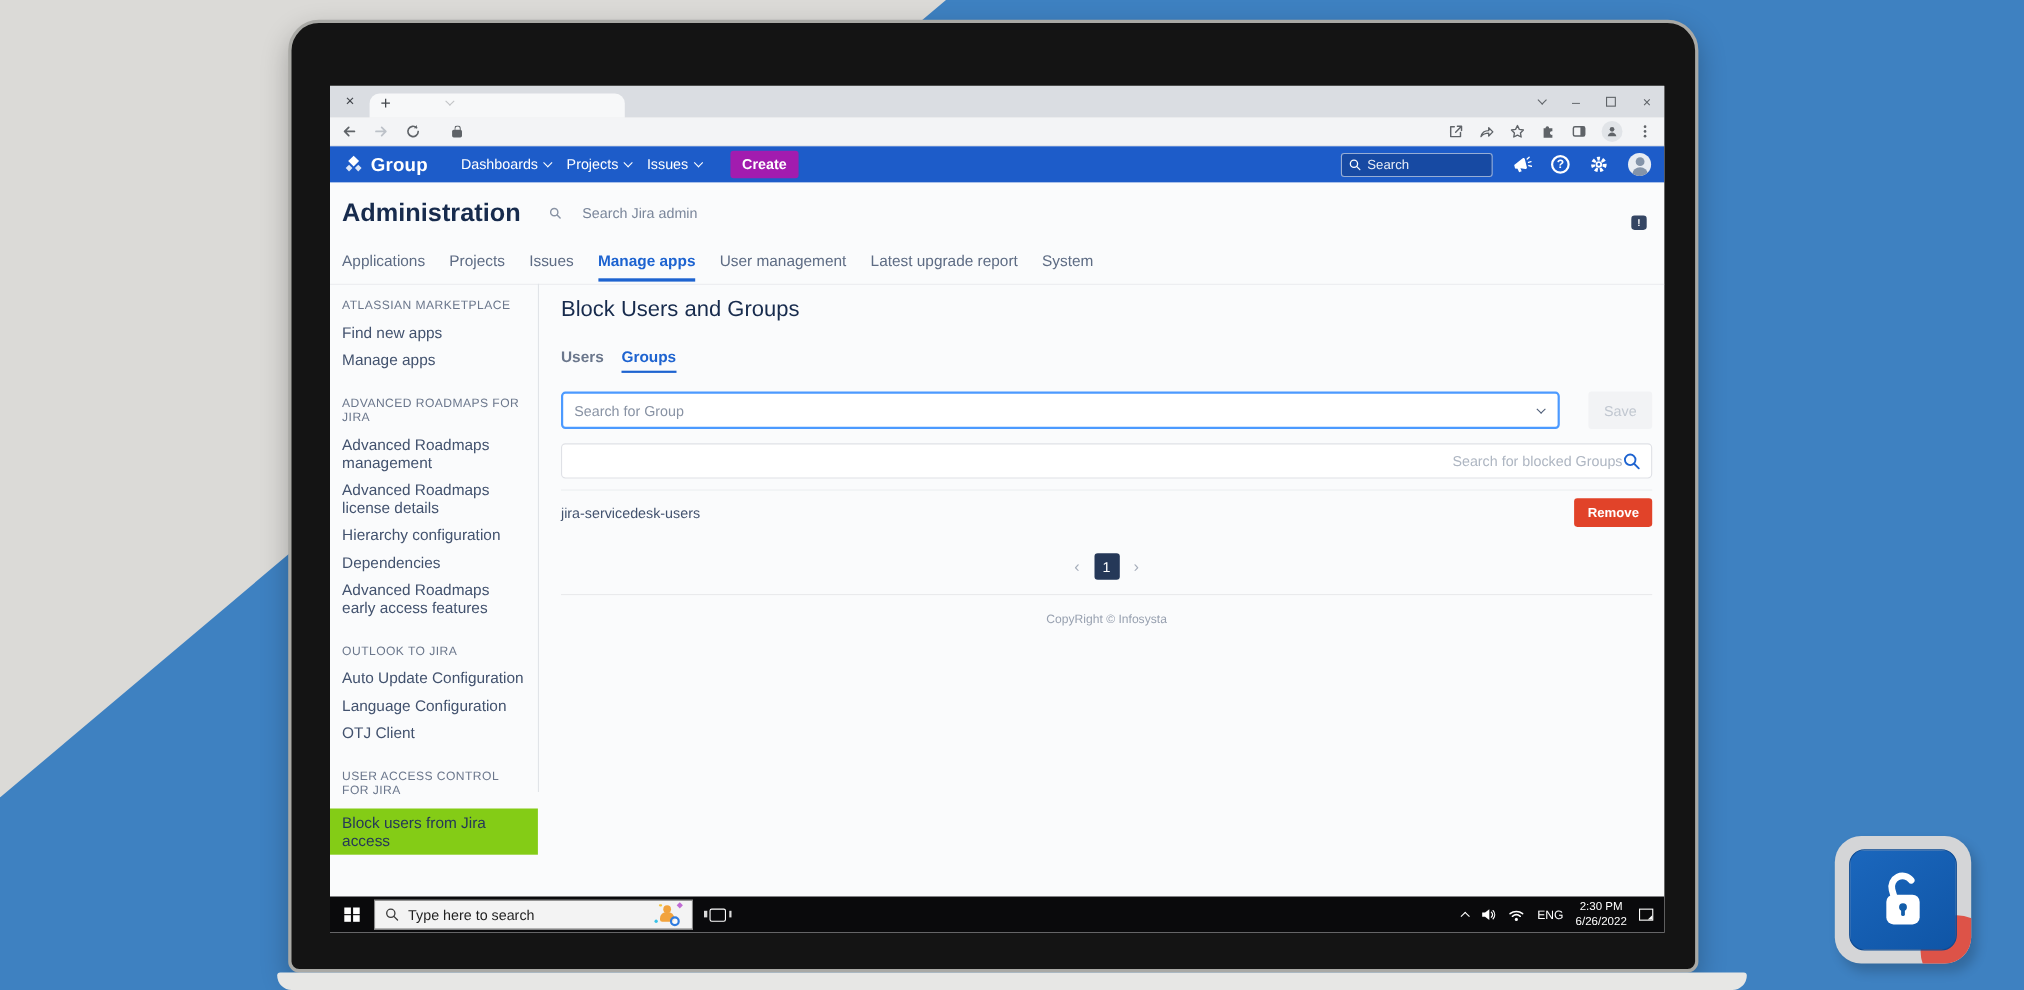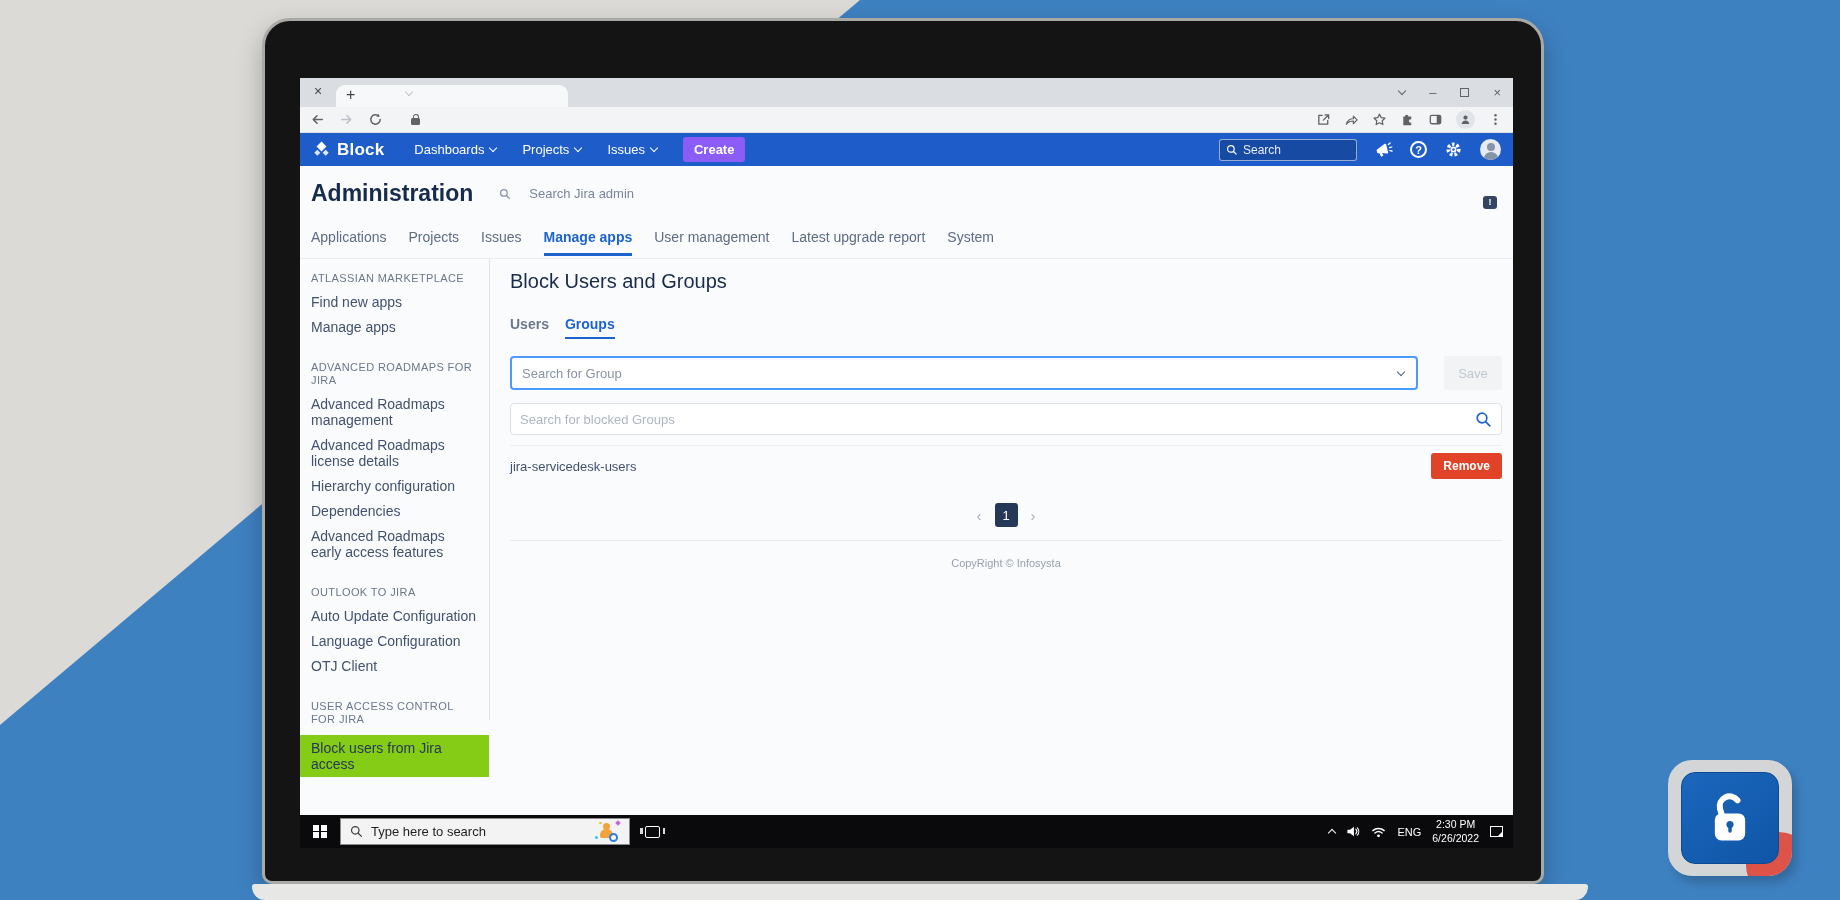--- a/index.html
+++ b/index.html
@@ -36,26 +36,26 @@
   .mini-lock { width:9px; height:7px; background:#5f6368; border-radius:1.5px; position:relative; margin-left:14px; margin-top:3px; }
   .mini-lock::before { content:""; position:absolute; top:-4px; left:1.5px; width:4px; height:5px;
                        border:1.5px solid #5f6368; border-bottom:none; border-radius:3px 3px 0 0; }
   .profile-chip { width:19px; height:19px; border-radius:50%; background:#e1e4e8; display:flex; align-items:center; justify-content:center; }
 
   
   .jiranav { position:absolute; left:0; top:55px; width:100%; height:33px; background:#1d5cc9;
              display:flex; align-items:center; padding:0 12px; color:#fff; }
   .jira-logo { display:flex; align-items:center; gap:6px; }
   .jira-logo-text { font-size:17px; font-weight:bold; letter-spacing:.2px; }
-  .nav-menus { display:flex; gap:26px; margin-left:30px; }
+  .nav-menus { display:flex; gap:14px; margin-left:30px; }
   .nav-menu { display:flex; align-items:center; gap:6px; font-size:13px; cursor:default; }
   .chev { display:inline-block; width:6px; height:6px; border-right:1.7px solid currentColor;
           border-bottom:1.7px solid currentColor; transform:rotate(45deg); margin-top:-3px; }
   .chev-up { transform:rotate(-135deg); margin-top:3px; }
-  .create-btn { margin-left:26px; background:#8b5cf6; color:#fff; font-size:13px; font-weight:bold;
+  .create-btn { margin-left:26px; background:#a21caf; color:#fff; font-size:13px; font-weight:bold;
                 padding:5px 11px; border-radius:3px; }
   .nav-right { margin-left:auto; display:flex; align-items:center; gap:17px; }
   .nav-search { width:138px; height:22px; background:rgba(9,30,66,.28); border:1px solid rgba(255,255,255,.55);
                 border-radius:3px; display:flex; align-items:center; padding:0 6px; gap:5px; }
   .nav-search input { border:none; outline:none; background:transparent; width:100px; font-size:12px; color:#fff; font-family:"Liberation Sans",sans-serif;}
   .nav-search input::placeholder { color:rgba(255,255,255,.9); }
   .help-circle { width:17px; height:17px; border:2px solid #fff; border-radius:50%; font-size:11px;
                  font-weight:bold; display:flex; align-items:center; justify-content:center; }
   .nav-avatar { width:21px; height:21px; border-radius:50%; background:#e8ecf2; position:relative; overflow:hidden; }
   .nav-avatar::before { content:""; position:absolute; top:4px; left:6.5px; width:8px; height:8px; border-radius:50%; background:#8494a9; }
@@ -91,21 +91,21 @@
   .select-box { position:absolute; left:0; top:98px; width:908px; height:34px; background:#fff;
                 border:2px solid #4c9aff; border-radius:4px; display:flex; align-items:center; padding:0 10px; }
   .select-box input { flex:1; border:none; outline:none; font-size:13px; color:#42526e; background:transparent; font-family:"Liberation Sans",sans-serif;}
   .select-box input::placeholder { color:#8993a4; }
   .select-chev { color:#505f79; margin-right:2px; }
   .save-btn { position:absolute; right:0; top:98px; width:58px; height:34px; background:#f2f3f5;
               color:#c1c7d0; font-size:13px; border-radius:3px; display:flex; align-items:center; justify-content:center; }
 
   .blocked-box { position:absolute; left:0; top:145px; width:992px; height:32px; background:#fff;
                  border:1px solid #dfe1e6; border-radius:4px; display:flex; align-items:center; padding:0 9px; }
-  .blocked-box input { flex:1; border:none; outline:none; font-size:13px; color:#42526e; background:transparent; font-family:"Liberation Sans",sans-serif;}
+  .blocked-box input { flex:1; border:none; outline:none; font-size:13px; color:#42526e; background:transparent; font-family:"Liberation Sans",sans-serif;text-align:right;}
   .blocked-box input::placeholder { color:#aeb6c2; }
 
   .divider1 { position:absolute; left:0; top:187px; width:992px; height:1px; background:#eceef0; }
   .group-row { position:absolute; left:0; top:188px; width:992px; height:40px; display:flex;
                align-items:center; justify-content:space-between; }
   .group-name { font-size:13px; color:#42526e; }
   .remove-btn { background:#e14329; color:#fff; font-size:12px; font-weight:bold; padding:6px 12px; border-radius:3px; }
 
   .pagination { position:absolute; left:0; top:245px; width:992px; display:flex; align-items:center;
                 justify-content:center; gap:13px; }
@@ -219,21 +219,21 @@
       </div>
     </div>
 
     <div class="jiranav">
       <div class="jira-logo">
         <svg width="19" height="19" viewBox="0 0 20 20">
           <path d="M10 1.6l5.2 5.2L10 12 4.8 6.8z" fill="#fff"></path>
           <path d="M5.6 10.3l3.2 3.2-3.2 3.2-3.2-3.2z" fill="#fff" opacity=".85"></path>
           <path d="M14.4 10.3l3.2 3.2-3.2 3.2-3.2-3.2z" fill="#fff" opacity=".85"></path>
         </svg>
-        <span class="jira-logo-text">Block</span>
+        <span class="jira-logo-text">Group</span>
       </div>
       <div class="nav-menus">
         <span class="nav-menu">
             <span>Dashboards</span>
             <i class="chev"></i>
           </span>
         <span class="nav-menu">
             <span>Projects</span>
             <i class="chev"></i>
           </span>

